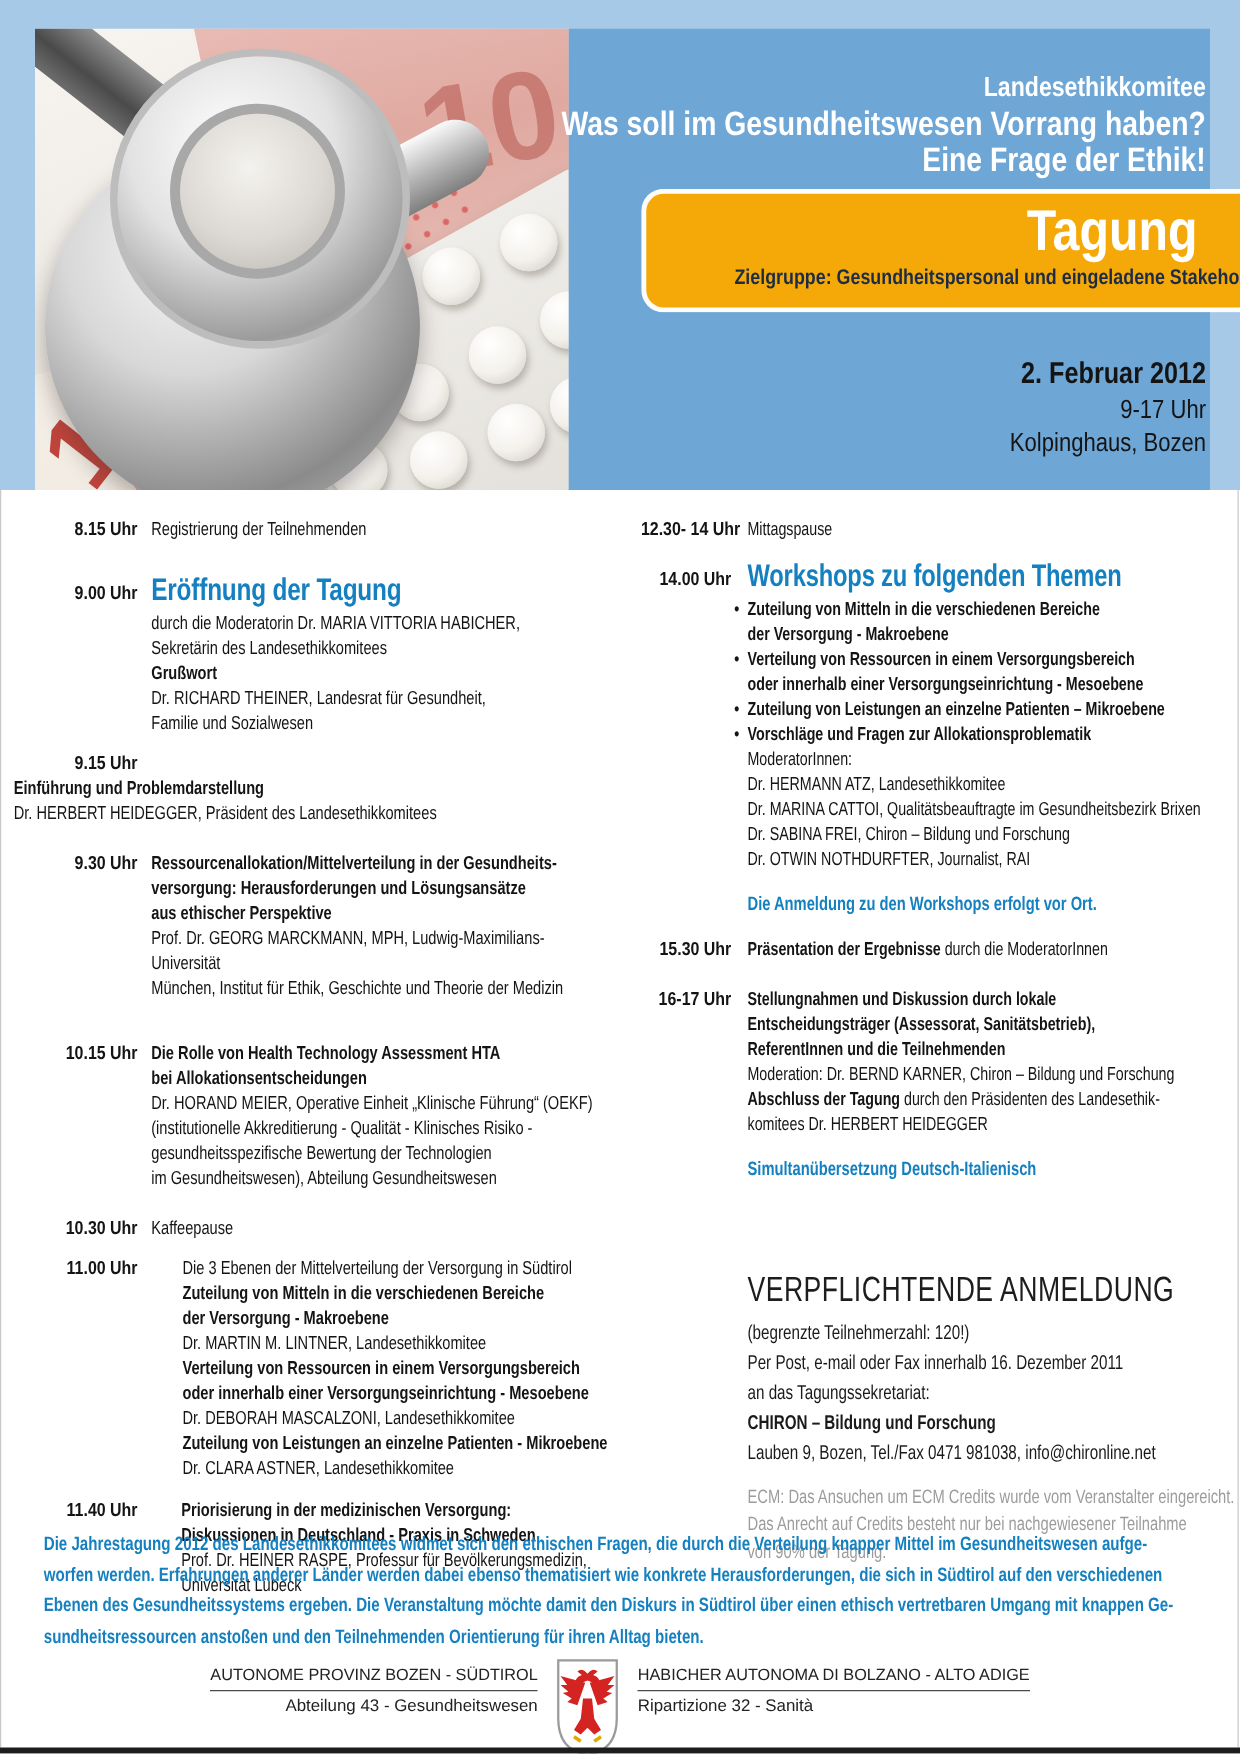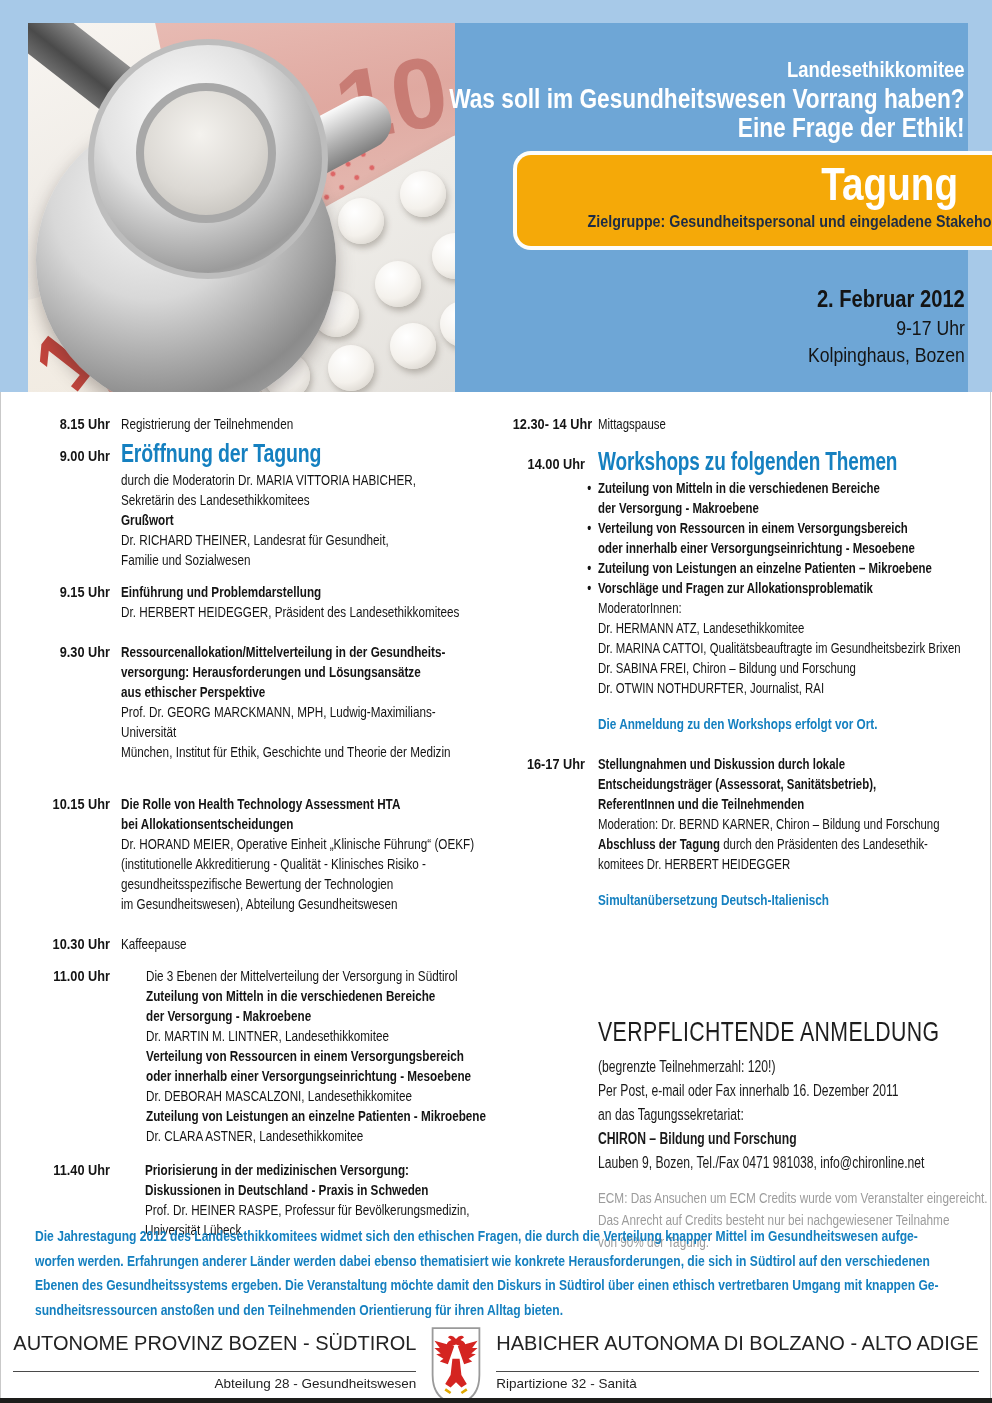--- a/index.html
+++ b/index.html
@@ -90,21 +90,21 @@
   .ecm{margin-top:12px;color:#9c9c9c;font-size:15.5px;line-height:22px;white-space:pre-line;}
   
   .intro{position:absolute;left:35px;top:1224px;width:1225px;color:#1580c0;font-weight:700;
          font-size:15.5px;line-height:24.5px;white-space:pre-line;
          transform:scaleX(.78);transform-origin:left top;}
   
   .footer{position:absolute;top:1326px;left:0;width:992px;display:flex;justify-content:center;
           align-items:flex-start;gap:13px;}
   .f-left{text-align:right;padding-top:6px;}
   .f-right{text-align:left;padding-top:6px;}
-  .f-title{font-size:20px;color:#222;border-bottom:1px solid #4a4a4a;padding-bottom:16px;white-space:nowrap;}
+  .f-title{font-size:13px;color:#222;border-bottom:1px solid #4a4a4a;padding-bottom:5px;white-space:nowrap;}
   .f-sub{font-size:13.5px;margin-top:4px;color:#222;white-space:nowrap;}
   .crest{flex:none;}
   
   .edge{position:absolute;top:392px;bottom:5px;width:1px;background:#c9c9c9;}
   .edge.l{left:0;} .edge.r{right:1px;}
   .bottom-bar{position:absolute;left:0;right:0;bottom:0;height:5px;background:#1d1d1b;}
 </style>
 </head>
 <body>
 
@@ -159,32 +159,32 @@
     </div>
   </div>
 
   <div class="col" id="col-left">
       <div class="item" style="margin-top: 22px; align-items: center;">
         <div class="time">8.15 Uhr</div>
         <div class="content">
           <div class="blk normal">Registrierung der Teilnehmenden</div>
         </div>
       </div>
-      <div class="item has-heading" style="margin-top: 4px;">
+      <div class="item has-heading" style="margin-top: 23px;">
         <div class="time">9.00 Uhr</div>
         <div class="content">
           <div class="blk heading">Eröffnung der Tagung</div>
           <div class="blk normal">durch die Moderatorin Dr. MARIA VITTORIA HABICHER,
 Sekretärin des Landesethikkomitees</div>
           <div class="blk bold">Grußwort</div>
           <div class="blk normal">Dr. RICHARD THEINER, Landesrat für Gesundheit,
 Familie und Sozialwesen</div>
         </div>
       </div>
-      <div class="item" style="margin-top: 12px;">
+      <div class="item" style="margin-top: 12px; flex-direction: column;">
         <div class="time">9.15 Uhr</div>
         <div class="content">
           <div class="blk bold">Einführung und Problemdarstellung</div>
           <div class="blk normal">Dr. HERBERT HEIDEGGER, Präsident des Landesethikkomitees</div>
         </div>
       </div>
       <div class="item" style="margin-top: 20px;">
         <div class="time">9.30 Uhr</div>
         <div class="content">
           <div class="blk bold">Ressourcenallokation/Mittelverteilung in der Gesundheits-
@@ -267,20 +267,26 @@
           <div class="blk bullet"><span class="dot">•</span><span class="btxt">Zuteilung von Leistungen an einzelne Patienten – Mikroebene</span></div>
           <div class="blk bullet"><span class="dot">•</span><span class="btxt">Vorschläge und Fragen zur Allokationsproblematik</span></div>
           <div class="blk normal">ModeratorInnen:
 Dr. HERMANN ATZ, Landesethikkomitee
 Dr. MARINA CATTOI, Qualitätsbeauftragte im Gesundheitsbezirk Brixen
 Dr. SABINA FREI, Chiron – Bildung und Forschung
 Dr. OTWIN NOTHDURFTER, Journalist, RAI</div>
           <div class="blk note">Die Anmeldung zu den Workshops erfolgt vor Ort.</div>
         </div>
       </div>
+      <div class="item" style="margin-top: 16px;">
+        <div class="time">15.30 Uhr</div>
+        <div class="content">
+          <div class="blk mixed"><span class="b">Präsentation der Ergebnisse</span><span> durch die ModeratorInnen</span></div>
+        </div>
+      </div>
       <div class="item" style="margin-top: 20px;">
         <div class="time">16-17 Uhr</div>
         <div class="content">
           <div class="blk bold">Stellungnahmen und Diskussion durch lokale
 Entscheidungsträger (Assessorat, Sanitätsbetrieb),
 ReferentInnen und die Teilnehmenden</div>
           <div class="blk normal">Moderation: Dr. BERND KARNER, Chiron – Bildung und Forschung</div>
           <div class="blk mixed"><span class="b">Abschluss der Tagung</span><span> durch den Präsidenten des Landesethik-
 komitees Dr. HERBERT HEIDEGGER</span></div>
           <div class="blk note">Simultanübersetzung Deutsch-Italienisch</div>
@@ -289,21 +295,21 @@
     </div>
 
   <div class="intro">Die Jahrestagung 2012 des Landesethikkomitees widmet sich den ethischen Fragen, die durch die Verteilung knapper Mittel im Gesundheitswesen aufge-
 worfen werden. Erfahrungen anderer Länder werden dabei ebenso thematisiert wie konkrete Herausforderungen, die sich in Südtirol auf den verschiedenen
 Ebenen des Gesundheitssystems ergeben. Die Veranstaltung möchte damit den Diskurs in Südtirol über einen ethisch vertretbaren Umgang mit knappen Ge-
 sundheitsressourcen anstoßen und den Teilnehmenden Orientierung für ihren Alltag bieten.</div>
 
   <div class="footer">
     <div class="f-left">
       <div class="f-title">AUTONOME PROVINZ BOZEN - SÜDTIROL</div>
-      <div class="f-sub">Abteilung 28 - Gesundheitswesen</div>
+      <div class="f-sub">Abteilung 43 - Gesundheitswesen</div>
     </div>
     <svg class="crest" width="54" height="80" viewBox="0 0 60 88">
       <path d="M4,2 h52 v52 q0,28 -26,32 q-26,-4 -26,-32 z" fill="#ffffff" stroke="#9a9a9a" stroke-width="2"></path>
       <g fill="#d42421">
         <path d="M30,14 q5,-6 9,-2 l-4,3 q7,2 5,9 l-10,-4 l-10,4 q-2,-7 5,-9 l-4,-3 q4,-4 9,2 z"></path>
         <path d="M28,22 l-22,-6 l6,8 l-6,0 l7,6 l-5,1 l8,5 l-4,3 l9,3 z"></path>
         <path d="M32,22 l22,-6 l-6,8 l6,0 l-7,6 l5,1 l-8,5 l4,3 l-9,3 z"></path>
         <path d="M26,36 h8 l2,18 l6,10 l-6,4 l-6,-6 l-6,6 l-6,-4 l6,-10 z"></path>
       </g>
       <path d="M18,70 l6,4 M42,70 l-6,4" stroke="#e0a800" stroke-width="3" fill="none"></path>

